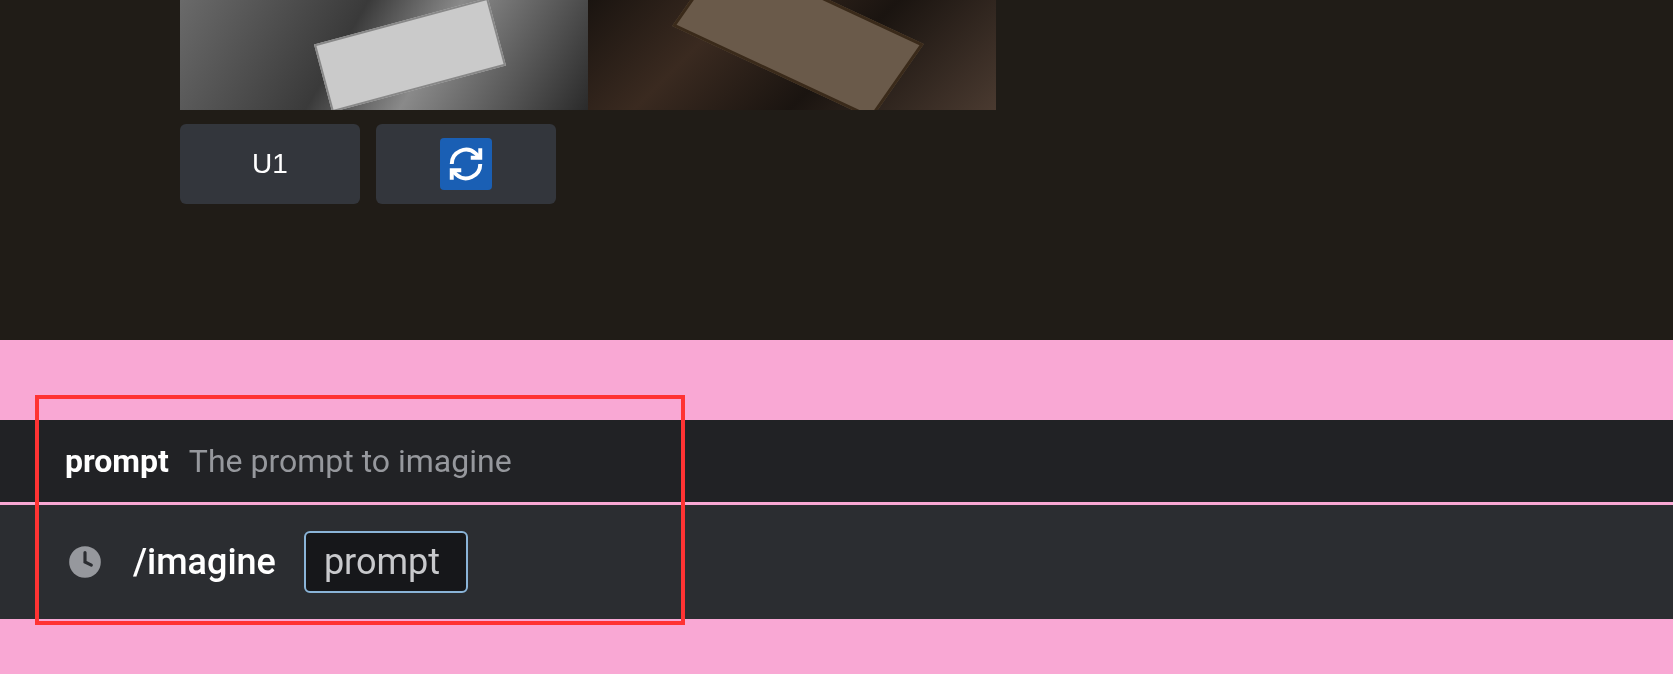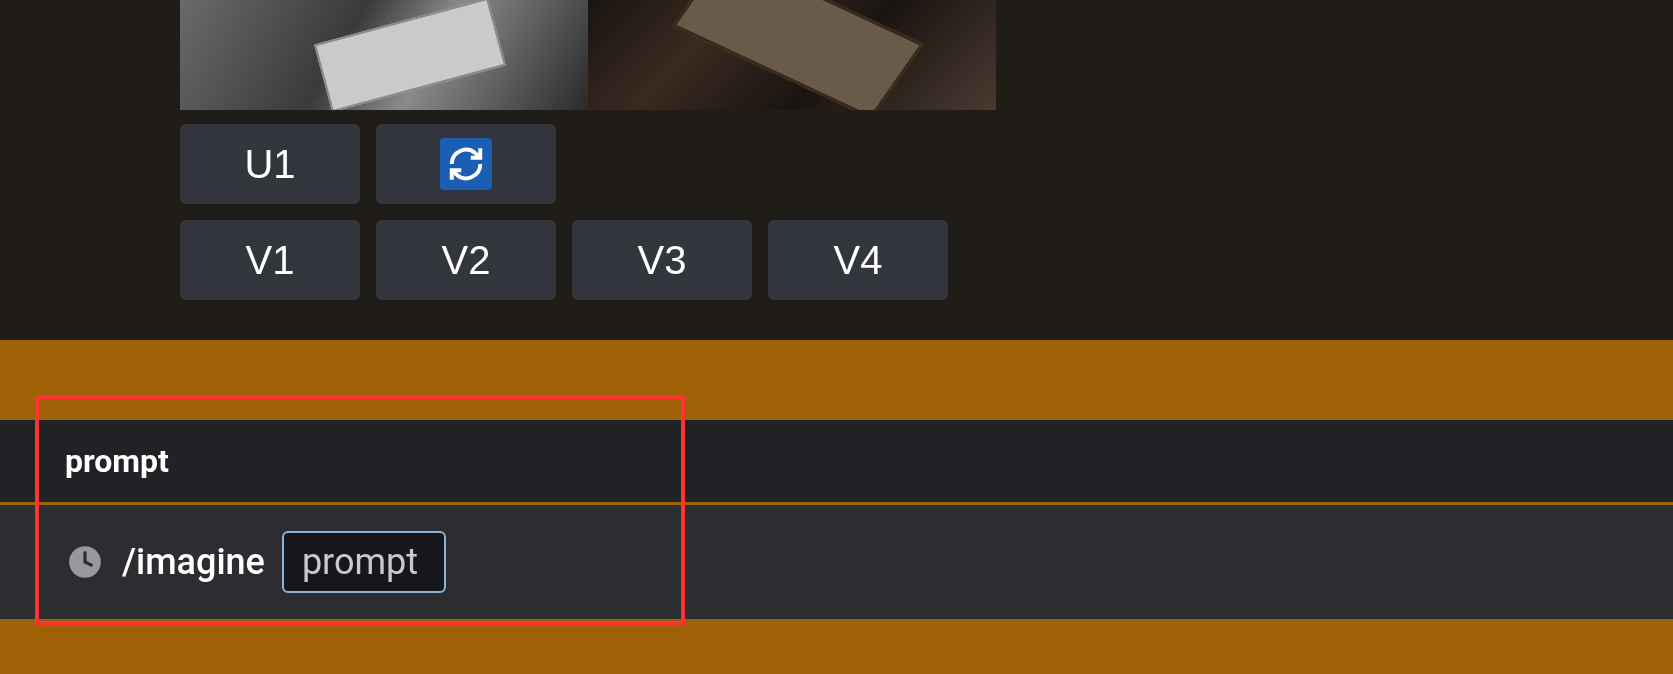--- a/index.html
+++ b/index.html
@@ -61,42 +61,42 @@
       gap: 16px;
       margin-bottom: 16px;
     }
     .action-btn {
       width: 180px;
       height: 80px;
       background: #33363c;
       border: none;
       border-radius: 6px;
       color: #ffffff;
-      font-size: 40px;
+      font-size: 28px;
       font-weight: 500;
       cursor: pointer;
       display: flex;
       align-items: center;
       justify-content: center;
     }
     .refresh-icon {
       width: 52px;
       height: 52px;
       background: #1a5fb4;
       border-radius: 4px;
       display: flex;
       align-items: center;
       justify-content: center;
     }
     .lower-section {
       position: absolute;
       top: 340px;
       left: 0;
       right: 0;
-      background: #a16207;
+      background: #f9a8d4;
       height: 334px;
     }
     .highlight-box {
       position: absolute;
       top: 55px;
       left: 35px;
       width: 650px;
       height: 230px;
       border: 4px solid #ff3333;
       pointer-events: none;
@@ -124,21 +124,21 @@
     }
     .input-bar {
       position: absolute;
       top: 165px;
       left: 0;
       right: 0;
       background: #2b2d31;
       padding: 26px 65px;
       display: flex;
       align-items: center;
-      gap: 17px;
+      gap: 28px;
     }
     .clock-icon {
       width: 40px;
       height: 40px;
       display: flex;
       align-items: center;
       justify-content: center;
     }
     .command-text {
       color: #ffffff;
@@ -175,31 +175,26 @@
         <svg width="38" height="38" viewBox="0 0 24 24" fill="none" stroke="#ffffff" stroke-width="2.5">
           <path d="M21 2v6h-6"></path>
           <path d="M3 12a9 9 0 0 1 15-6.7L21 8"></path>
           <path d="M3 22v-6h6"></path>
           <path d="M21 12a9 9 0 0 1-15 6.7L3 16"></path>
         </svg>
       </span>
     </button>
   </div>
 
-  <div class="button-row">
-    <button class="action-btn">V1</button>
-    <button class="action-btn">V2</button>
-    <button class="action-btn">V3</button>
-    <button class="action-btn">V4</button>
-  </div>
 </div>
 
 <div class="lower-section">
   <div class="prompt-hint">
     <span class="prompt-hint-label">prompt</span>
+    <span class="prompt-hint-desc">The prompt to imagine</span>
   </div>
 
   <div class="input-bar">
     <span class="clock-icon">
       <svg width="38" height="38" viewBox="0 0 24 24" fill="#96989d">
         <circle cx="12" cy="12" r="10"></circle>
         <path d="M12 6v6l4 2" stroke="#2b2d31" stroke-width="2" fill="none" stroke-linecap="round"></path>
       </svg>
     </span>
     <span class="command-text">/imagine</span>

